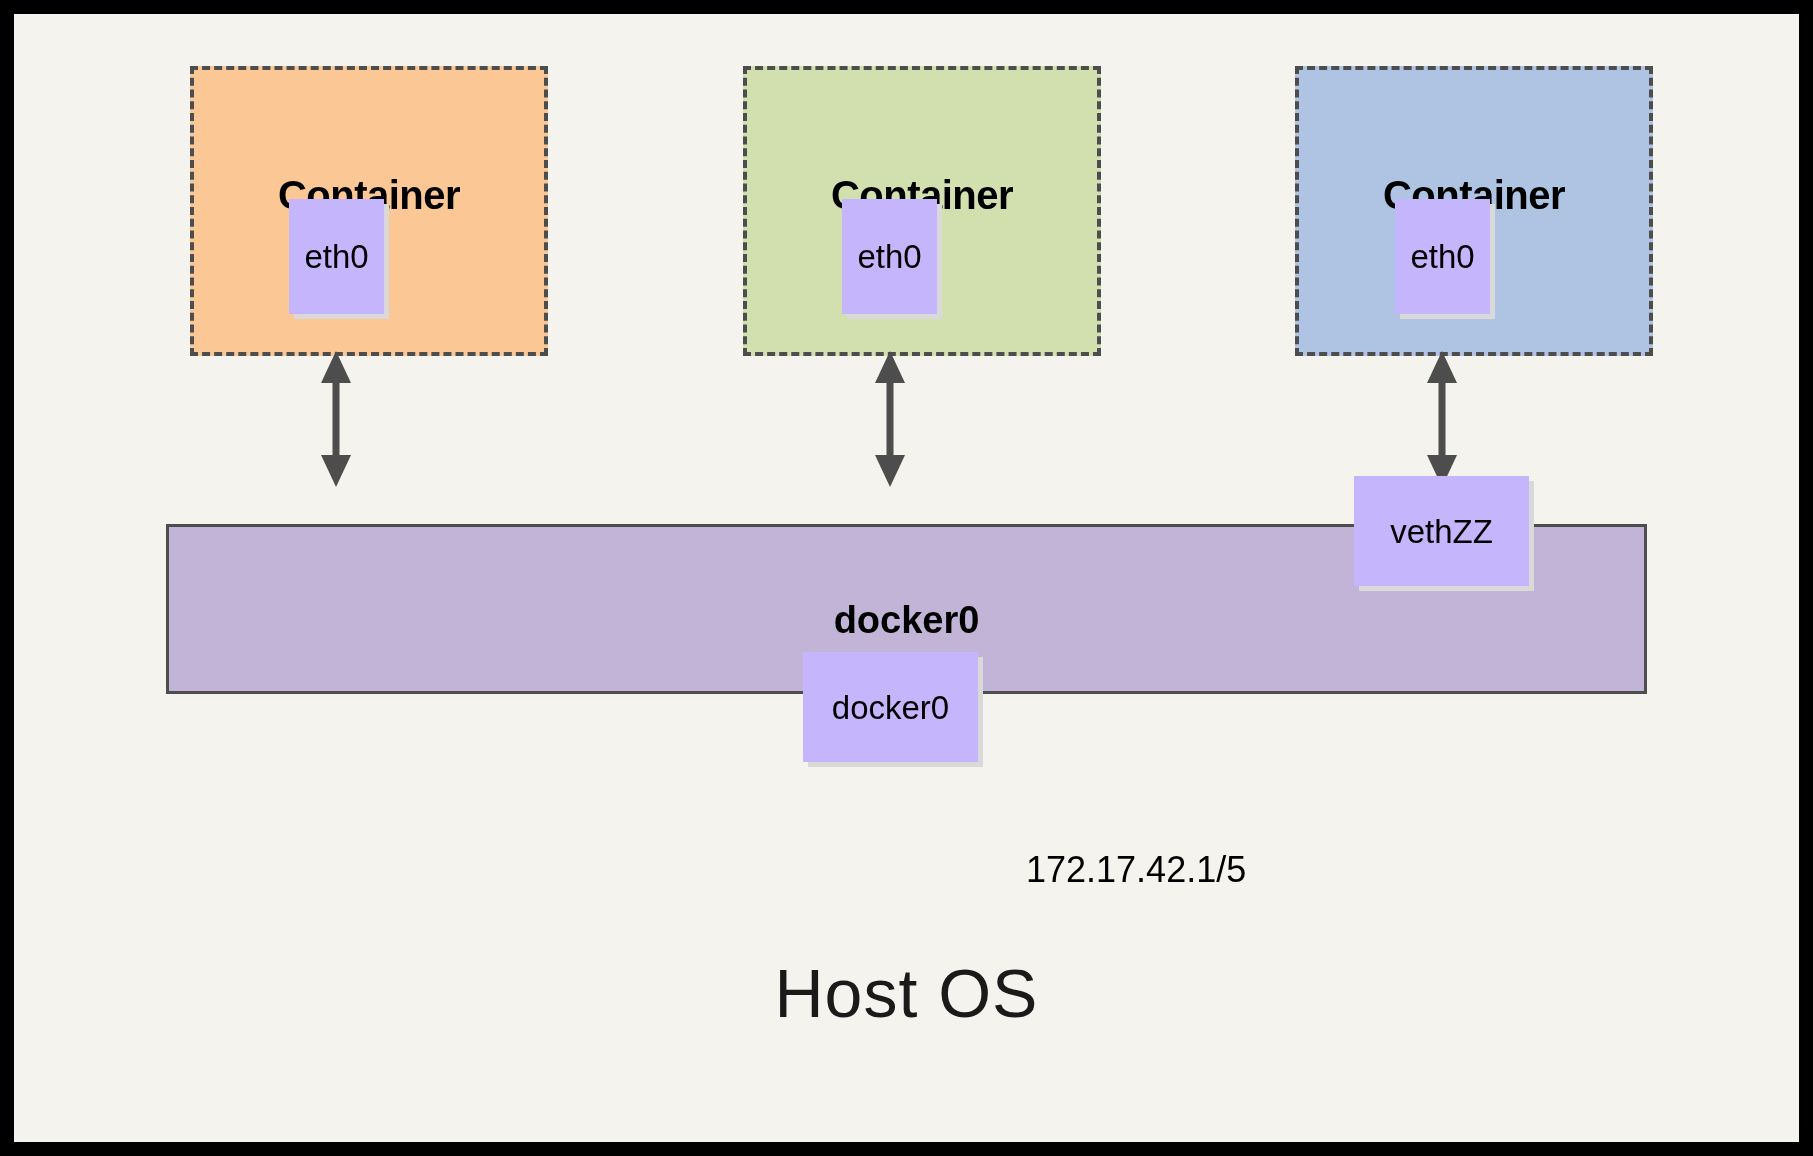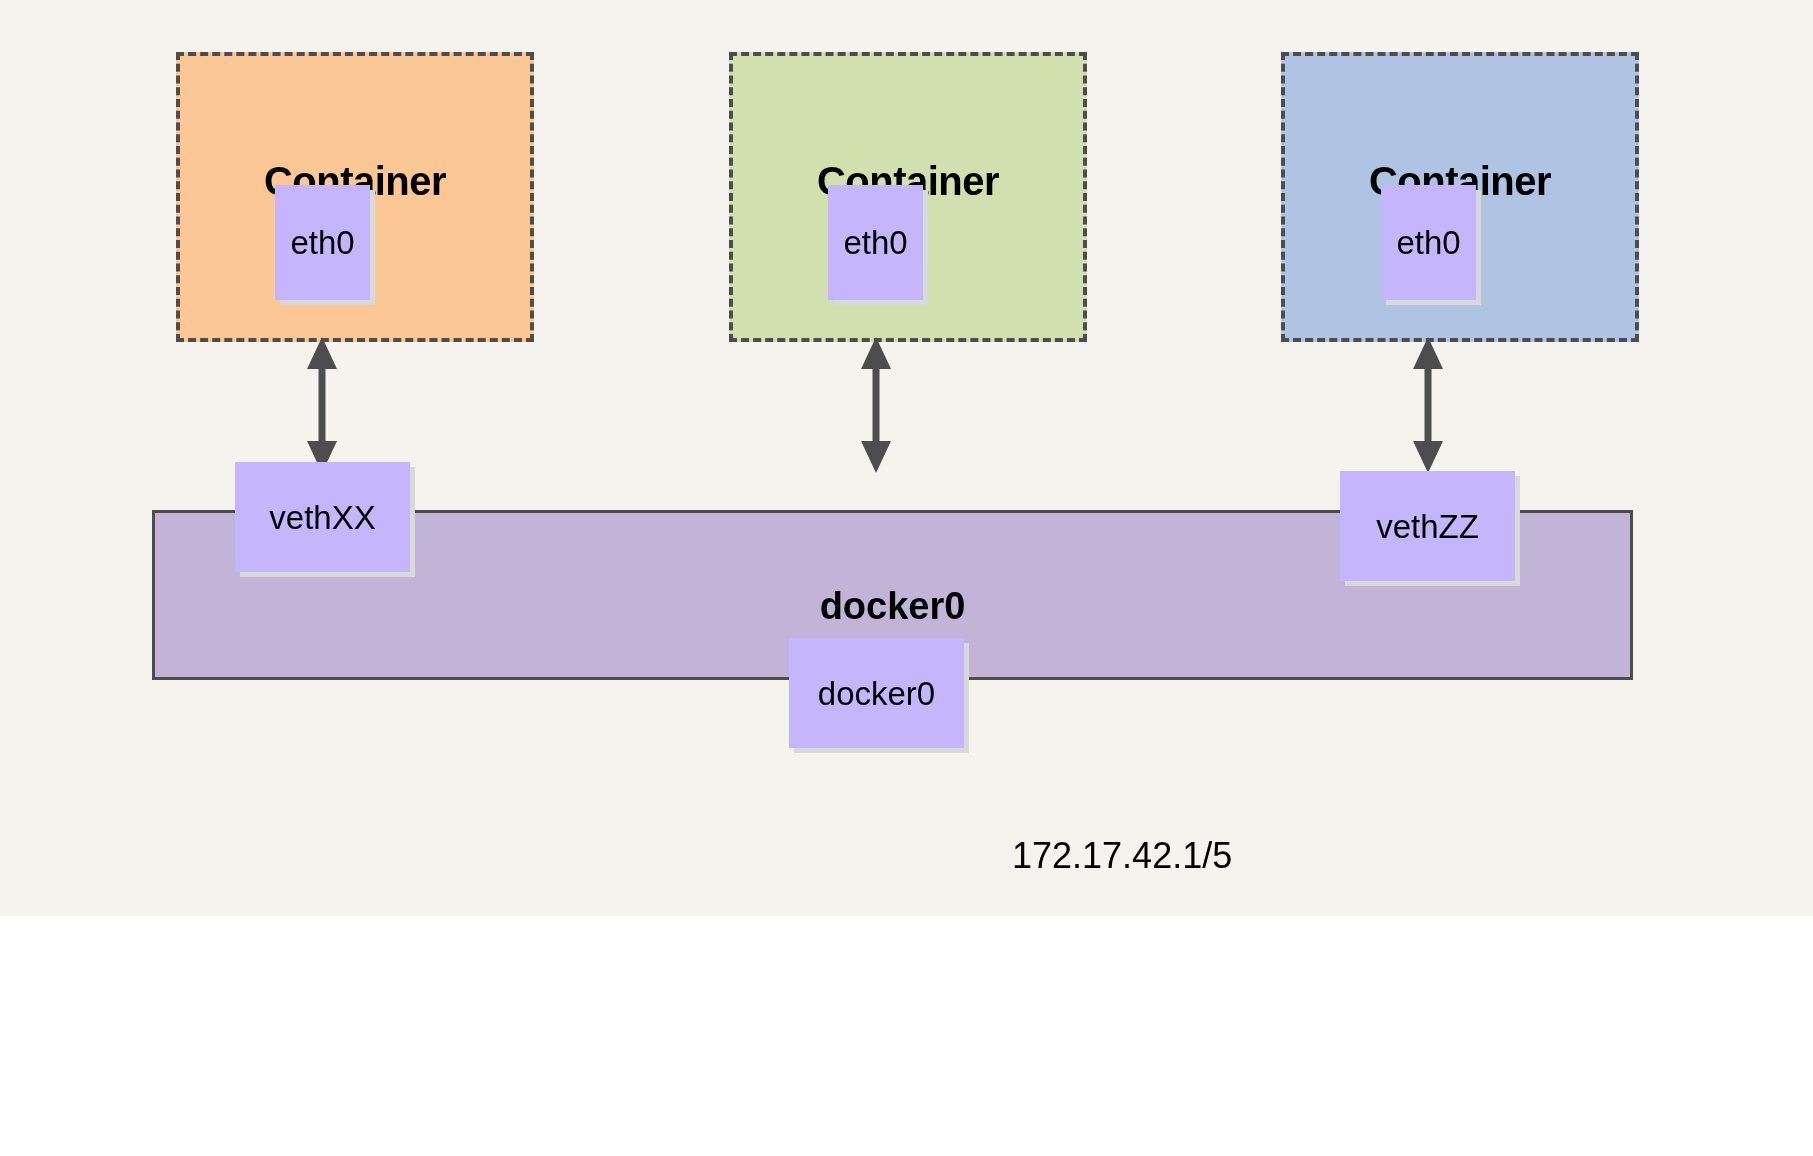--- a/index.html
+++ b/index.html
@@ -8,24 +8,24 @@
     background: #ffffff;
   }
   body {
     font-family: "Liberation Sans", sans-serif;
   }
 
   
   #diagram-root {
     position: relative;
     width: 1813px;
-    height: 916px;
+    height: 1156px;
     box-sizing: border-box;
     background: #000000;
-    padding: 0;
+    padding: 14px;
     overflow: hidden;
   }
   #canvas {
     position: relative;
     width: 100%;
     height: 100%;
     background: #F4F3EE;
     box-sizing: border-box;
     overflow: hidden;
   }
@@ -82,21 +82,21 @@
   .eth0-box.b3 { left: 1381px; }
 
   
   .veth-box {
     width: 175px;
     height: 110px;
     top: 462px;
   }
   .veth-box.b1 { left: 235px;  }
   .veth-box.b2 { left: 789px;  }
-  .veth-box.b3 { left: 1340px; margin-top: 9px; }
+  .veth-box.b3 { left: 1340px; }
 
   
   .docker0-iface-box {
     width: 175px;
     height: 110px;
     top: 638px;
     left: 789px;
   }
 
   
@@ -193,22 +193,22 @@
     <svg class="arrow-link a3" viewBox="0 0 60 140">
       <line x1="30" y1="24" x2="30" y2="116" stroke="#4D4D4D" stroke-width="7"></line>
       <polygon points="30,2 15,34 45,34" fill="#4D4D4D"></polygon>
       <polygon points="30,138 15,106 45,106" fill="#4D4D4D"></polygon>
     </svg>
 
     <div id="docker0-bar">
       <div id="docker0-bar-label">docker0</div>
     </div>
 
-    <div class="yellow-box veth-box b1">vethXX</div>
     <div class="yellow-box veth-box b3">vethZZ</div>
 
     <div class="yellow-box docker0-iface-box">docker0</div>
 
     <div id="bridge-ip">172.17.42.1/5</div>
 
+    <div id="host-os-label">Host OS</div>
 
   </div>
 </div>
 
 </body></html>

